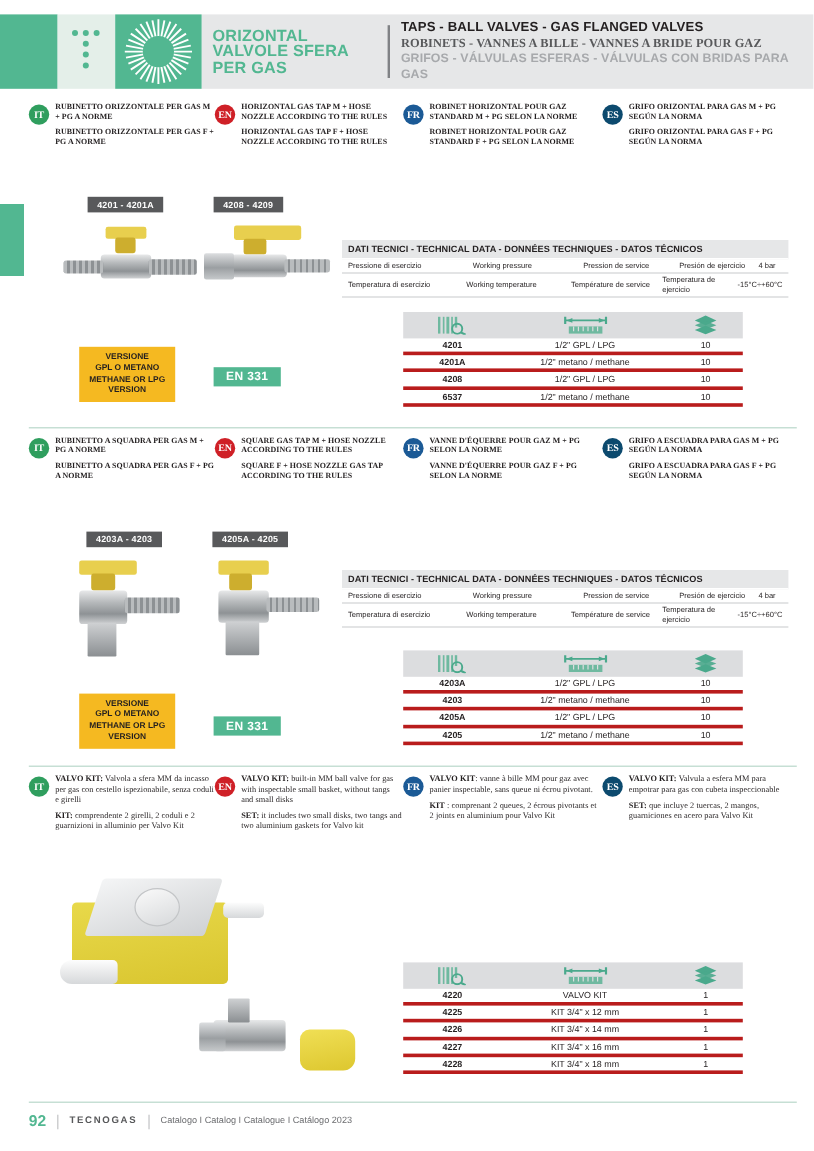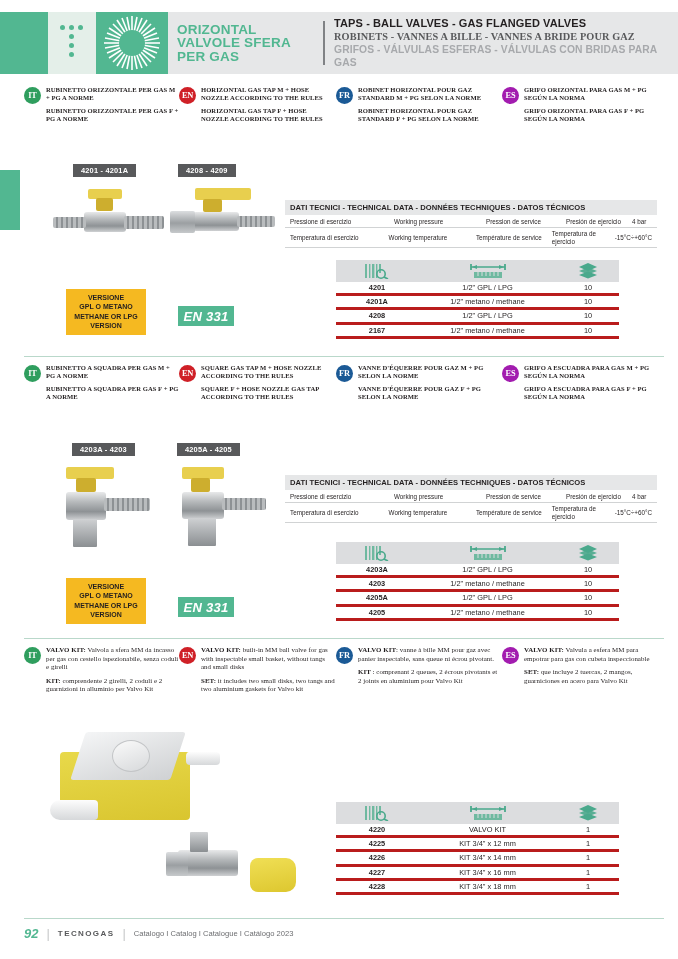--- a/index.html
+++ b/index.html
@@ -45,41 +45,41 @@
   .lang-block { display: flex; align-items: flex-start; gap: 5px; }
   .lang-badge {
     width: 17px; height: 17px; border-radius: 50%; flex: 0 0 17px;
     color: #fff; font-size: 8.4px; font-weight: bold;
     display: flex; align-items: center; justify-content: center;
     margin-top: 1px; letter-spacing: -.2px;
   }
   .badge-it { background: #2f9e5e; }
   .badge-en { background: #cf2027; }
   .badge-fr { background: #1b5a96; }
-  .badge-es { background: #a21caf; }
+  .badge-es { background: #0c4a6e; }
   .lang-text { font-size: 6.6px; font-weight: bold; line-height: 8.1px; letter-spacing: .05px; }
   .lang-text p + p { margin-top: 5px; }
   .lang-text.normal { font-weight: normal; font-size: 6.9px; line-height: 8.6px; }
   .lang-text.normal b { font-weight: bold; }
 
   
   .code-tag {
     display: inline-block; background: #58595b; color: #fff;
     font-size: 7.4px; font-weight: bold; padding: 2px 8px; letter-spacing: .2px;
   }
 
   .version-badge {
     position: absolute; background: #f5b921; color: #231f20;
     font-size: 7px; font-weight: bold; line-height: 9.4px;
     text-align: center; padding: 4px 6px; width: 80px;
   }
   .en331-badge {
     position: absolute; background: #52b791; color: #fff;
-    font-size: 13px; font-weight: bold; text-align: center;
-    padding: 2.5px 0; width: 56px; letter-spacing: .3px; font-style: italic;
+    font-size: 10px; font-weight: bold; text-align: center;
+    padding: 2.5px 0; width: 56px; letter-spacing: .3px;
   }
 
   
   .tech { position: absolute; width: 372px; }
   .tech-head {
     background: #e6e7e8; font-size: 7.6px; font-weight: bold;
     padding: 3px 5px; letter-spacing: .05px; border-bottom: 1px solid #fff;
   }
   .tech-row { display: flex; font-size: 6.3px; line-height: 7.4px; border-bottom: 1px solid #d1d3d4; }
   .tech-row > div { padding: 2px 5px; }
@@ -103,21 +103,21 @@
   .ct-row .cc2 { font-weight: normal; }
   .ct-row .cc3 { font-weight: normal; }
 
   
   .sec-rule { position: absolute; left: 24px; right: 14px; height: 1px; background: #b9d8ca; }
 
   
   .footer { position: absolute; left: 24px; right: 14px; bottom: 18px; }
   .footer-rule { height: 1px; background: #b9d8ca; margin-bottom: 7px; }
   .footer-inner { display: flex; align-items: center; gap: 8px; }
-  .pg-num { font-size: 13px; font-weight: bold; color: #52b791; font-style: italic; }
+  .pg-num { font-size: 13px; font-weight: bold; color: #52b791; }
   .f-sep { color: #c7c8ca; font-size: 13px; font-weight: 300; }
   .brand { font-size: 8px; font-weight: bold; color: #58595b; letter-spacing: 1.4px; }
   .f-cat { font-size: 7.6px; color: #6d6e71; }
 
   
   .photo { position: absolute; }
   .ph-handle { position: absolute; background: #e8cf4e; border-radius: 2px; }
   .ph-handle.dark { background: #cdae2e; }
   .ph-body { position: absolute; border-radius: 3px;
     background: linear-gradient(180deg,#e8e9ea 0%,#b7babc 35%,#8e9295 70%,#cfd1d3 100%); }
@@ -337,21 +337,21 @@
       <div class="cc1">4201A</div>
       <div class="cc2">1/2" metano / methane</div>
       <div class="cc3">10</div>
     </div>
     <div class="ct-row">
       <div class="cc1">4208</div>
       <div class="cc2">1/2" GPL / LPG</div>
       <div class="cc3">10</div>
     </div>
     <div class="ct-row">
-      <div class="cc1">2167</div>
+      <div class="cc1">6537</div>
       <div class="cc2">1/2" metano / methane</div>
       <div class="cc3">10</div>
     </div>
   </div>
 
   <div class="sec-rule" style="top:356px"></div>
 
   <div class="lang-row" style="top:364px">
     <div class="lang-block" style="width:155px">
       <div class="lang-badge badge-it">IT</div>

